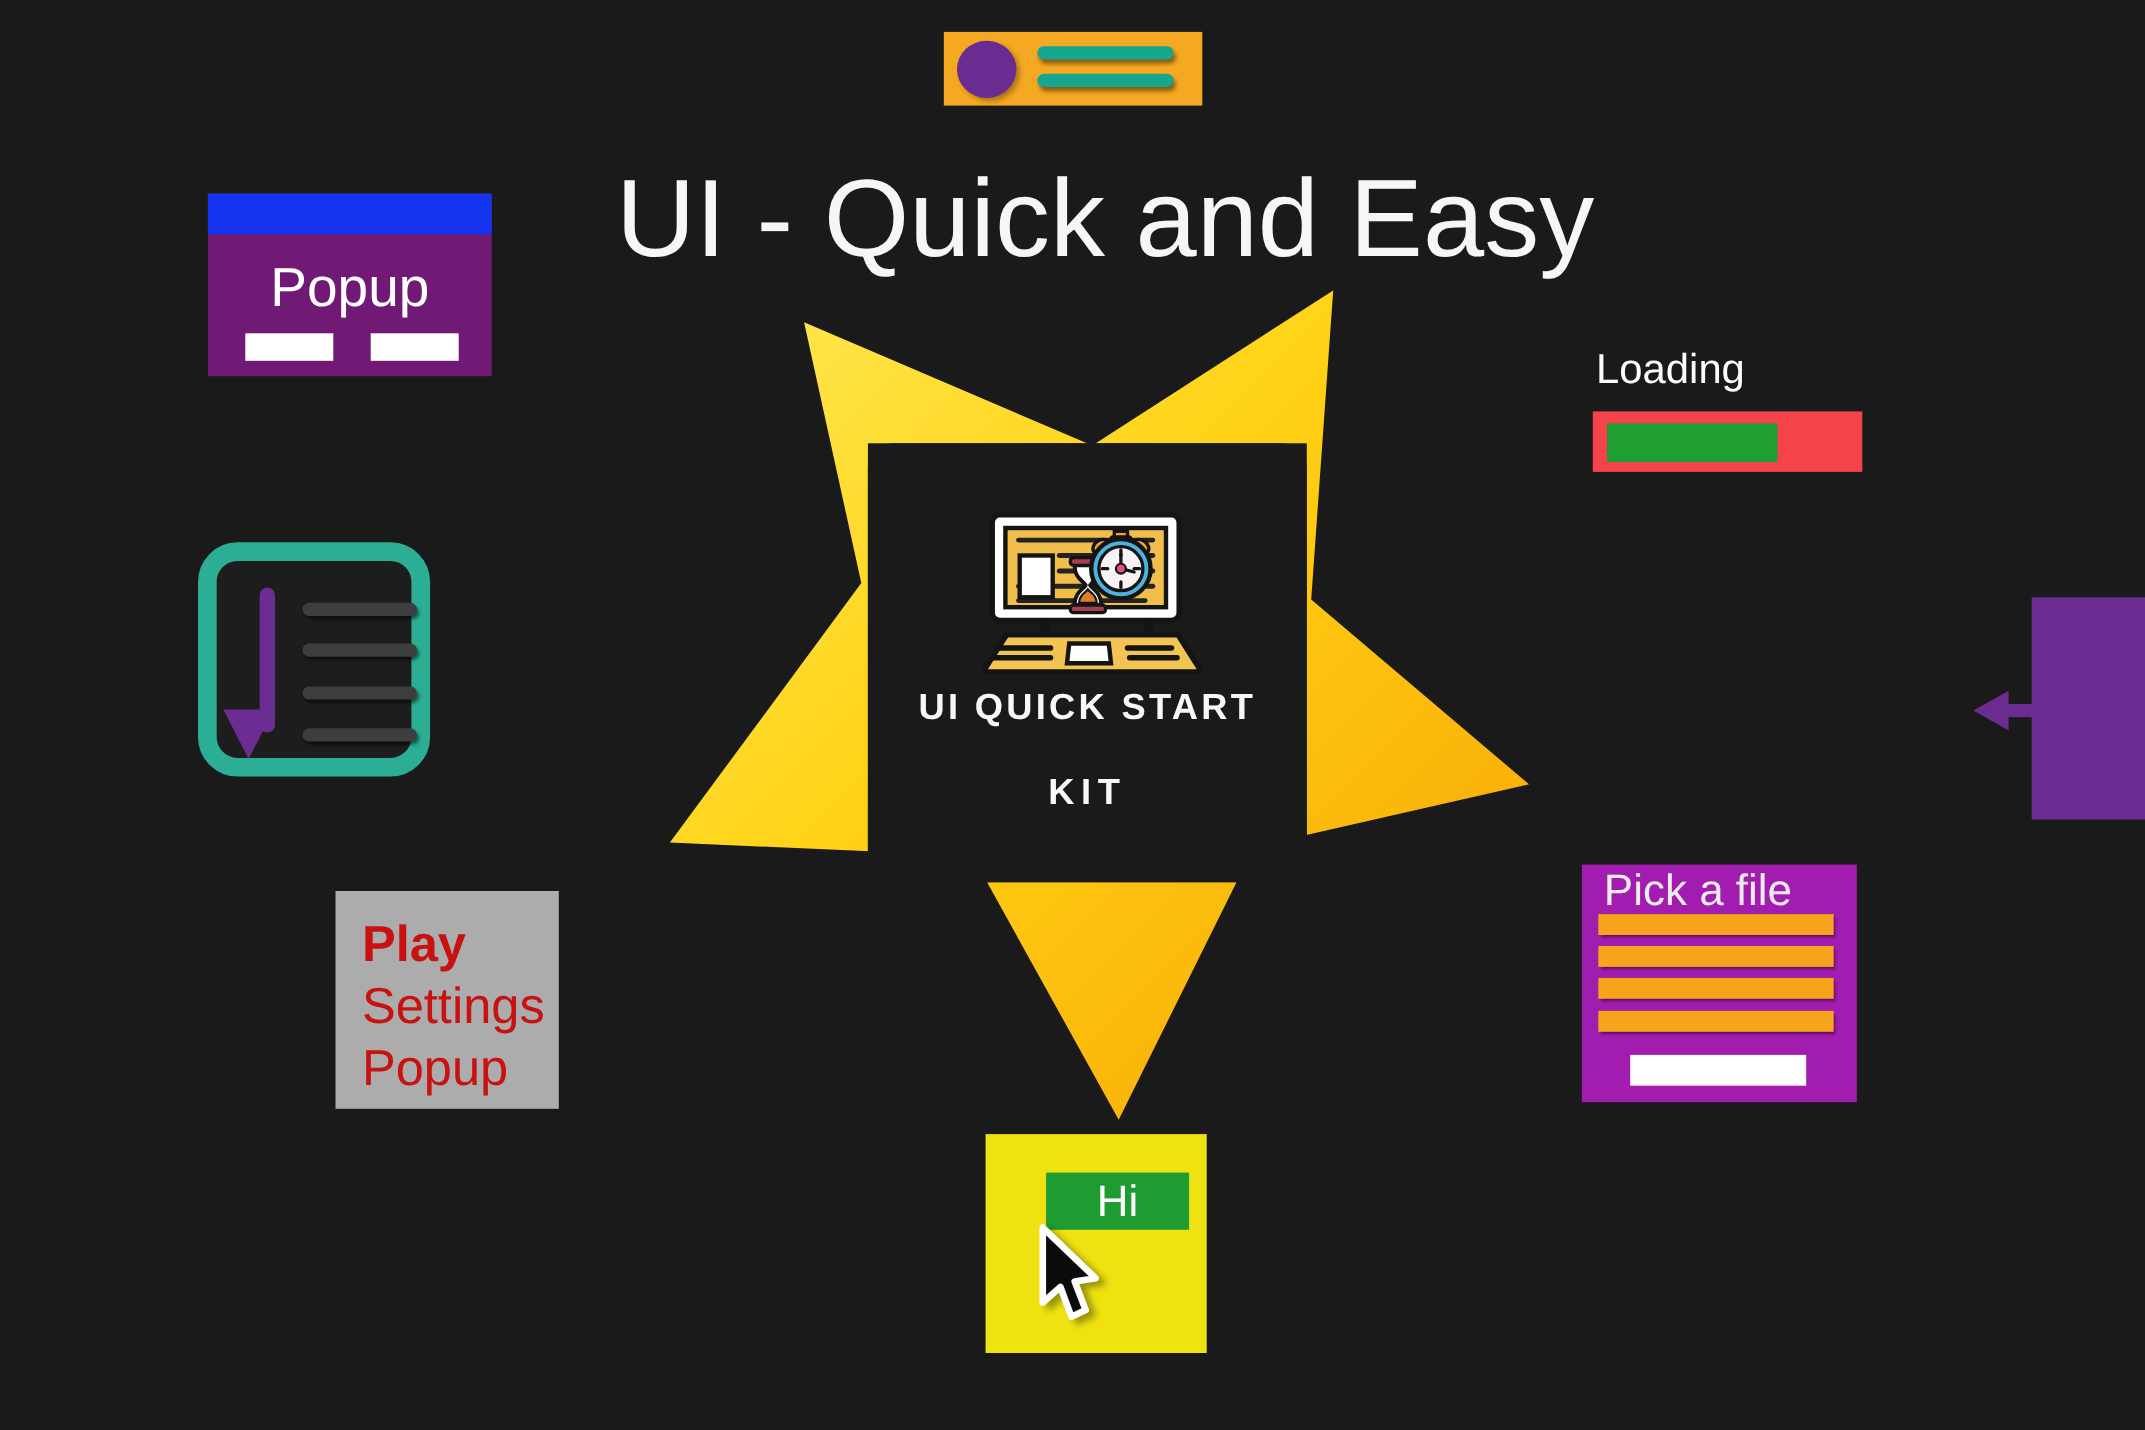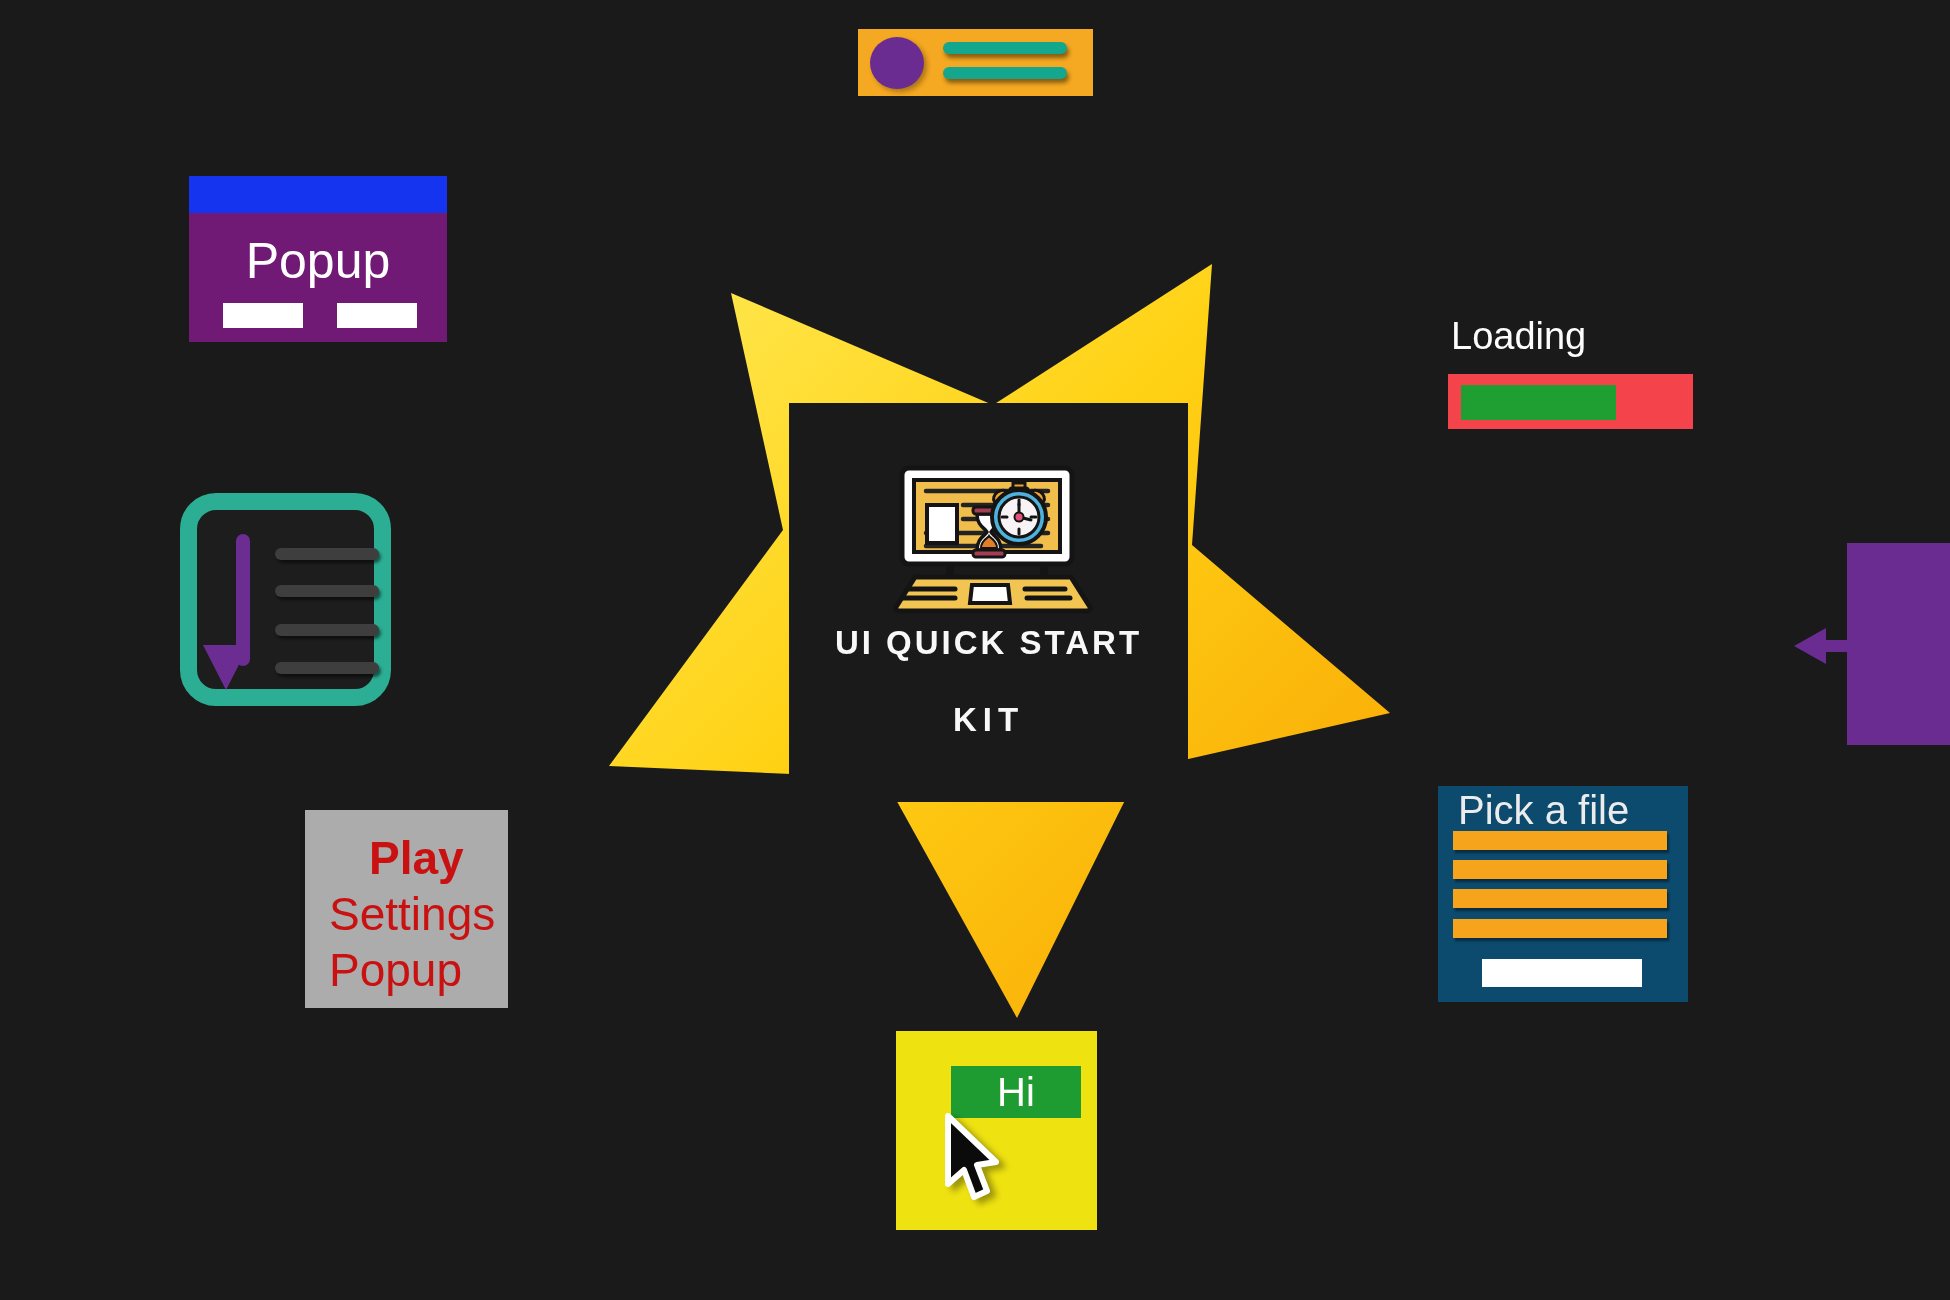--- a/index.html
+++ b/index.html
@@ -36,42 +36,42 @@
   .scroll-head{left:203px;top:645px;width:0;height:0;border-left:23px solid transparent;
                border-right:23px solid transparent;border-top:45px solid #6B2D92;}
   .sbar{left:78px;width:104px;height:12px;border-radius:6px;background:#3E3E3E;
         box-shadow:2px 3px 3px rgba(0,0,0,.5);}
   .sbar.r1{top:38px}.sbar.r2{top:75px}.sbar.r3{top:114px}.sbar.r4{top:152px}
 
   
   .menu{left:305px;top:810px;width:203px;height:198px;background:#ACACAC;box-sizing:border-box;
         padding:20px 0 0 24px;}
   .menu-item{display:block;color:#C91111;font-size:46px;line-height:56px;cursor:pointer;}
-  .menu-item.first{font-weight:bold;margin-left:40px;}
+  .menu-item.first{font-weight:bold;}
 
   
   .logo-box{left:789px;top:403px;width:399px;height:399px;background:#1A1A1A;border-radius:22px;}
   #laptop-svg{position:absolute;left:104px;top:57px;width:200px;height:165px;}
   .logo-line1{left:0;top:221px;width:399px;text-align:center;color:#F8F8F8;font-size:33px;
               font-weight:bold;letter-spacing:3px;white-space:nowrap;}
   .logo-line2{left:0;top:262px;width:399px;text-align:center;color:#F8F8F8;font-size:33px;
               font-weight:bold;letter-spacing:6px;margin-top:36px;}
 
   
   .loading-label{left:1451px;top:315px;color:#FCFCFC;font-size:38px;}
   .loading-bar{left:1448px;top:374px;width:245px;height:55px;background:#F4434B;}
   .loading-track{left:13px;top:11px;width:219px;height:35px;}
   .loading-fill{left:0;top:0;height:35px;background:#1F9E31;}
 
   
   .back-panel{left:1847px;top:543px;width:103px;height:202px;background:#6A2C91;}
   #back-arrow-svg{position:absolute;left:1790px;top:624px;width:60px;height:42px;}
 
   
-  .picker{left:1438px;top:786px;width:250px;height:216px;background:#0c4a6e;}
+  .picker{left:1438px;top:786px;width:250px;height:216px;background:#a21caf;}
   .picker-title{left:20px;top:2px;color:#ECECEC;font-size:40px;}
   .prow{left:15px;width:214px;height:19px;background:#F5A41B;box-shadow:2px 3px 2px rgba(0,0,0,.4);}
   .prow.f1{top:45px}.prow.f2{top:74px}.prow.f3{top:103px}.prow.f4{top:133px}
   .picker-btn{left:44px;top:173px;width:160px;height:28px;background:#FFF;border:none;}
 
   
   .hi-panel{left:896px;top:1031px;width:201px;height:199px;background:#EEE211;}
   .hi-btn{left:55px;top:35px;width:130px;height:52px;background:#1E9C31;border:none;
           color:#FFF;font-size:40px;font-family:"Liberation Sans",sans-serif;}
   #cursor-svg{position:absolute;left:941px;top:1112px;width:64px;height:100px;
@@ -87,20 +87,21 @@
       <linearGradient id="starGrad" gradientUnits="userSpaceOnUse" x1="650" y1="280" x2="1310" y2="940">
         <stop offset="0" stop-color="#FFE851"></stop>
         <stop offset="0.45" stop-color="#FFD215"></stop>
         <stop offset="1" stop-color="#F9AA06"></stop>
       </linearGradient>
     </defs>
     <polygon points="1017,1018 1140,770 1390,713 1192,545 1212,264 993,405 731,293 783,530 609,766 884,778" fill="url(#starGrad)"></polygon>
     <rect x="789" y="403" width="399" height="399" fill="#1A1A1A"></rect>
   </svg>
 
+  <div class="abs title">UI - Quick and Easy</div>
 
   <div class="abs top-widget">
     <div class="abs knob"></div>
     <div class="abs tbar b1"></div>
     <div class="abs tbar b2"></div>
   </div>
 
   <div class="abs popup">
     <div class="abs popup-titlebar"></div>
     <div class="abs popup-label">Popup</div>

